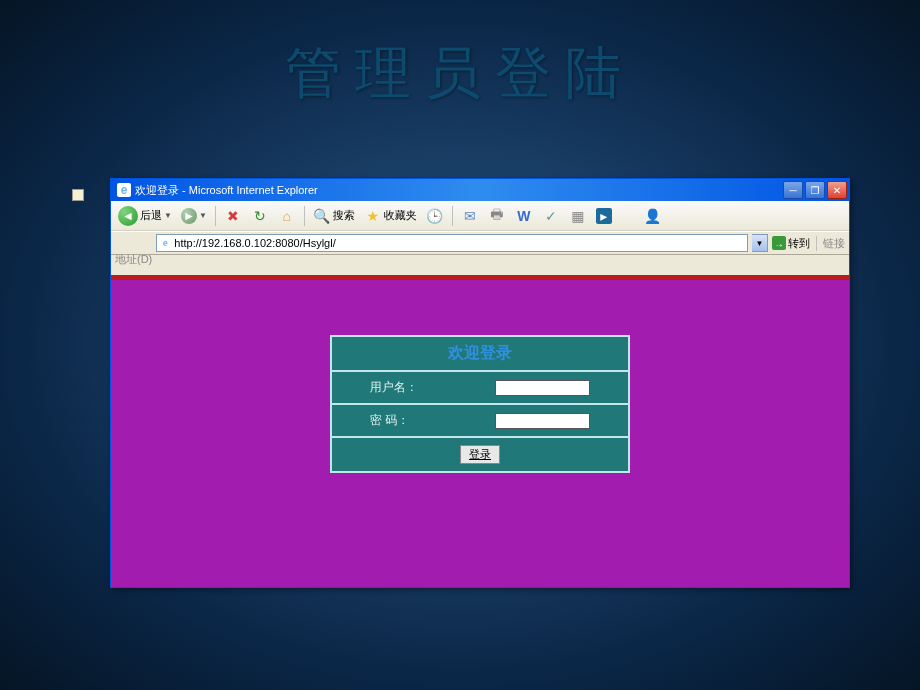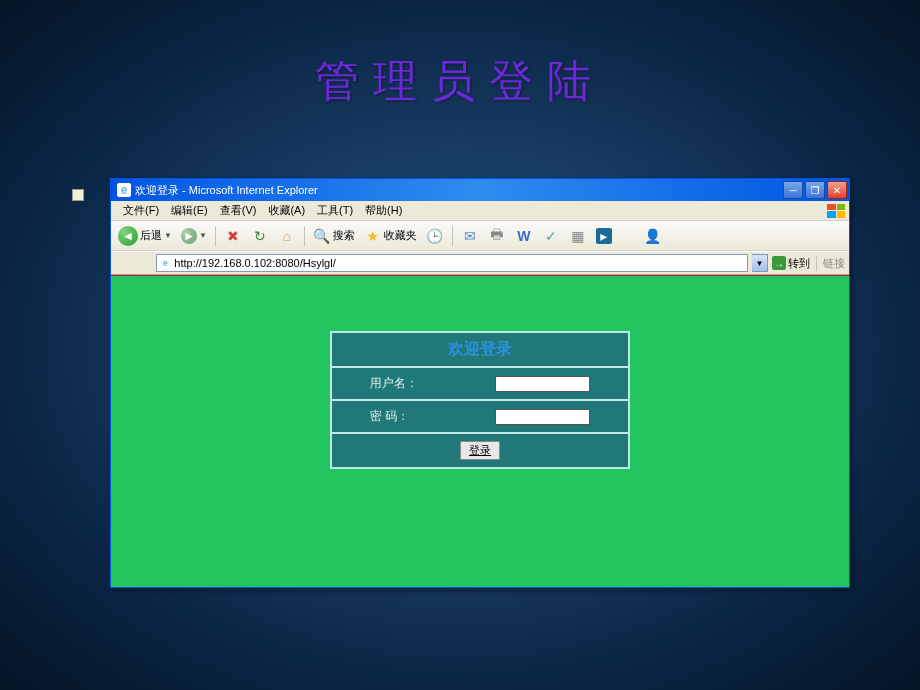--- a/index.html
+++ b/index.html
@@ -6,24 +6,24 @@
     body {
       width: 920px;
       height: 690px;
       background: radial-gradient(ellipse at center, #2a5a8a 0%, #0a2545 70%, #051525 100%);
       font-family: "Microsoft YaHei", SimSun, Arial, sans-serif;
       overflow: hidden;
       position: relative;
     }
     .slide-title {
       text-align: center;
-      color: #6d28d9;
-      font-size: 44px;
+      color: #0c4a6e;
+      font-size: 56px;
       font-weight: normal;
-      padding-top: 52px;
+      padding-top: 36px;
       letter-spacing: 14px;
       text-shadow: 1px 1px 3px rgba(0,0,0,0.4);
     }
     .bullet {
       position: absolute;
       left: 72px;
       top: 189px;
       width: 12px;
       height: 12px;
       background: #f5f0d0;
@@ -188,22 +188,22 @@
       cursor: pointer;
     }
     .go-arrow { width:14px; height:14px; background:#3a9a3a; color:white; display:flex; align-items:center; justify-content:center; border-radius:2px; font-size:10px; }
     .links-label { color: #888; border-left: 1px solid #c0c0c0; padding-left: 6px; margin-left: 2px; }
     .content-area {
       position: absolute;
       top: 96px;
       left: 0;
       right: 0;
       bottom: 0;
-      background: #22c55e;
-      border-top: 1px solid #b91c1c;
+      background: #a21caf;
+      border-top: 5px solid #b91c1c;
     }
     .login-table {
       position: absolute;
       left: 50%;
       top: 55px;
       transform: translateX(-50%);
       border-collapse: collapse;
     }
     .login-table td {
       background: #207878;
@@ -250,34 +250,20 @@
         <span class="ie-e">e</span>
       </span>
     <span class="title-text">欢迎登录 - Microsoft Internet Explorer</span>
     <div class="win-controls">
       <div class="win-btn">─</div>
       <div class="win-btn">❐</div>
       <div class="win-btn close">✕</div>
     </div>
   </div>
 
-  <div class="menubar">
-    <span class="menu-item">文件(F)</span>
-    <span class="menu-item">编辑(E)</span>
-    <span class="menu-item">查看(V)</span>
-    <span class="menu-item">收藏(A)</span>
-    <span class="menu-item">工具(T)</span>
-    <span class="menu-item">帮助(H)</span>
-    <div class="win-logo">
-        <div></div>
-        <div></div>
-        <div></div>
-        <div></div>
-      </div>
-  </div>
 
   <div class="toolbar">
     <div class="tb-btn">
       <span class="icon-circle icon-back">◄</span>
       <span>后退</span>
       <span style="font-size:8px;color:#555">▼</span>
     </div>
     <div class="tb-btn">
       <span class="icon-circle icon-fwd">►</span>
       <span style="font-size:8px;color:#555">▼</span>

